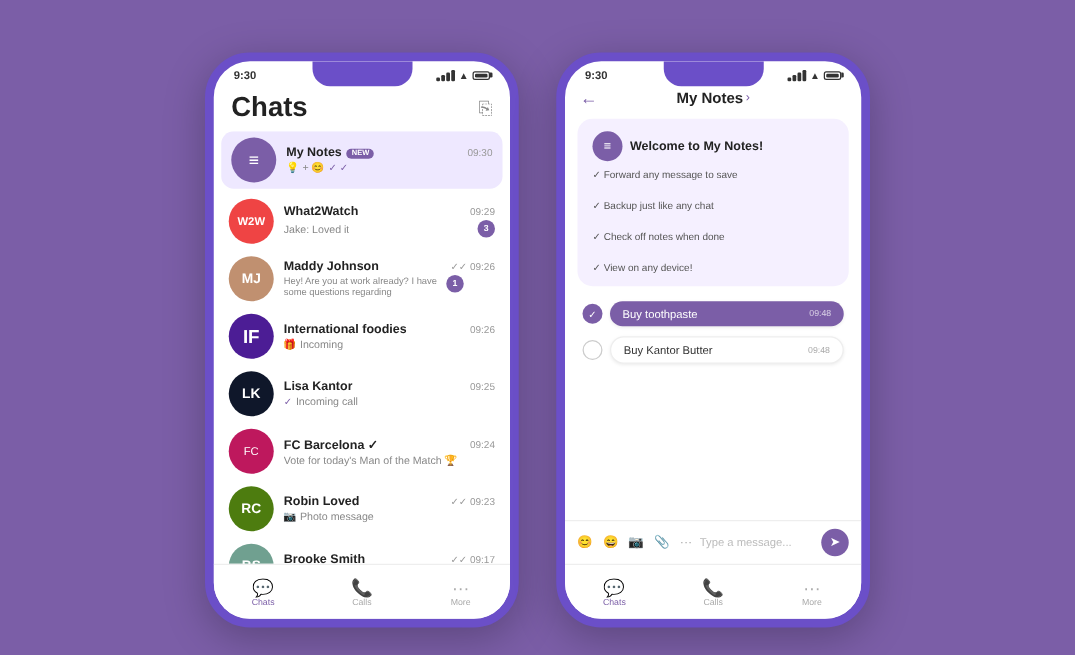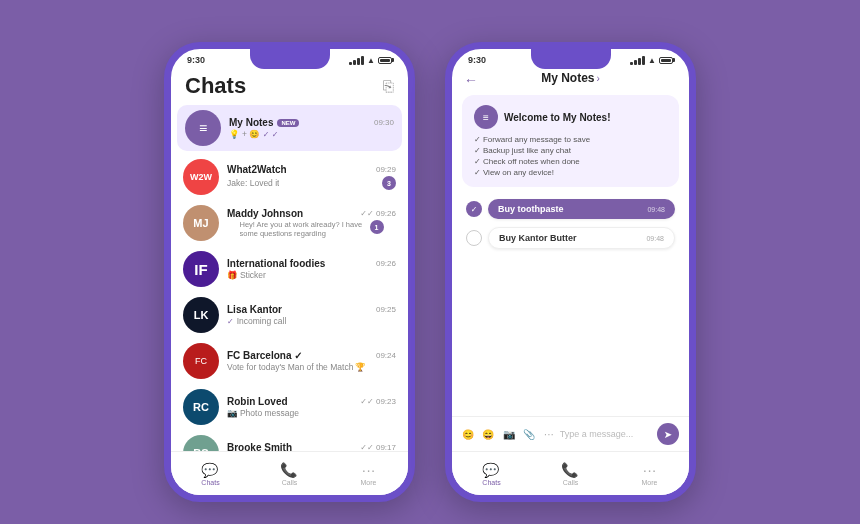--- a/index.html
+++ b/index.html
@@ -166,21 +166,21 @@
 
     .welcome-card {
       background: #F5F0FF;
       border-radius: 12px;
       padding: 10px 12px;
       margin-bottom: 12px;
     }
     .welcome-header { display: flex; align-items: center; gap: 6px; margin-bottom: 6px; }
     .welcome-avatar { width: 24px; height: 24px; background: #7B5EA7; border-radius: 50%; display: flex; align-items: center; justify-content: center; font-size: 10px; color: white; }
     .welcome-title { font-size: 10px; font-weight: 700; color: #222; }
-    .welcome-items { display: flex; flex-direction: column; gap: 2px; }
+    .welcome-items { display: flex; flex-direction: column; gap: 16px; }
     .welcome-item { font-size: 8px; color: #555; }
 
     .message-area { display: flex; flex-direction: column; gap: 8px; padding: 0 4px; }
 
     .msg-bubble {
       display: flex;
       align-items: center;
       gap: 6px;
     }
     .msg-bubble.checked .bubble-text-wrap { background: #7B5EA7; }
@@ -203,21 +203,21 @@
 
     .bubble-text-wrap {
       padding: 5px 10px;
       border-radius: 16px;
       flex: 1;
       display: flex;
       justify-content: space-between;
       align-items: center;
       box-shadow: 0 1px 3px rgba(0,0,0,0.08);
     }
-    .bubble-text { font-size: 9px; font-weight: 700; }
+    .bubble-text { font-size: 9px; font-weight: 400; }
     .bubble-time { font-size: 7px; color: rgba(255,255,255,0.7); margin-left: 6px; }
     .bubble-time.dark { color: #aaa; }
 
     .msg-input-area {
       position: absolute;
       bottom: 44px;
       left: 0;
       right: 0;
       padding: 6px 10px;
       border-top: 1px solid #eee;
@@ -309,62 +309,62 @@
       </div>
     </div>
 
     <div class="chat-item">
       <div class="chat-avatar" style="background:#c09070;font-size:11px;">MJ</div>
       <div class="chat-content">
         <div class="chat-name-row">
           <span class="chat-name">Maddy Johnson</span>
           <span class="chat-time">✓✓ 09:26</span>
         </div>
-        <div style="display:flex;justify-content:center;align-items:flex-start;">
+        <div style="display:flex;justify-content:flex-start;align-items:flex-start;">
           <div class="chat-preview" style="white-space:normal;max-width:130px;font-size:7.5px;">Hey! Are you at work already? I have some questions regarding</div>
           <span class="unread-count">1</span>
         </div>
       </div>
     </div>
 
     <div class="chat-item">
       <div class="chat-avatar" style="background:#4c1d95;font-size:15px;">IF</div>
       <div class="chat-content">
         <div class="chat-name-row">
           <span class="chat-name">International foodies</span>
           <span class="chat-time">09:26</span>
         </div>
-        <div class="chat-preview">🎁 Sticker</div>
+        <div class="chat-preview">🎁 Incoming</div>
       </div>
     </div>
 
     <div class="chat-item">
       <div class="chat-avatar" style="background:#0f172a;font-size:11px;">LK</div>
       <div class="chat-content">
         <div class="chat-name-row">
           <span class="chat-name">Lisa Kantor</span>
           <span class="chat-time">09:25</span>
         </div>
         <div class="chat-preview"><span class="check-icon">✓</span> Incoming call</div>
       </div>
     </div>
 
     <div class="chat-item">
-      <div class="chat-avatar" style="background:#b91c1c;font-size:9px;font-weight:400;">FC</div>
+      <div class="chat-avatar" style="background:#be185d;font-size:9px;font-weight:400;">FC</div>
       <div class="chat-content">
         <div class="chat-name-row">
           <span class="chat-name">FC Barcelona ✓</span>
           <span class="chat-time">09:24</span>
         </div>
         <div class="chat-preview">Vote for today's Man of the Match 🏆</div>
       </div>
     </div>
 
     <div class="chat-item">
-      <div class="chat-avatar" style="background:#0c4a6e;font-size:11px;">RC</div>
+      <div class="chat-avatar" style="background:#4d7c0f;font-size:11px;">RC</div>
       <div class="chat-content">
         <div class="chat-name-row">
           <span class="chat-name">Robin Loved</span>
           <span class="chat-time">✓✓ 09:23</span>
         </div>
         <div class="chat-preview">📷 Photo message</div>
       </div>
     </div>
 
     <div class="chat-item">

